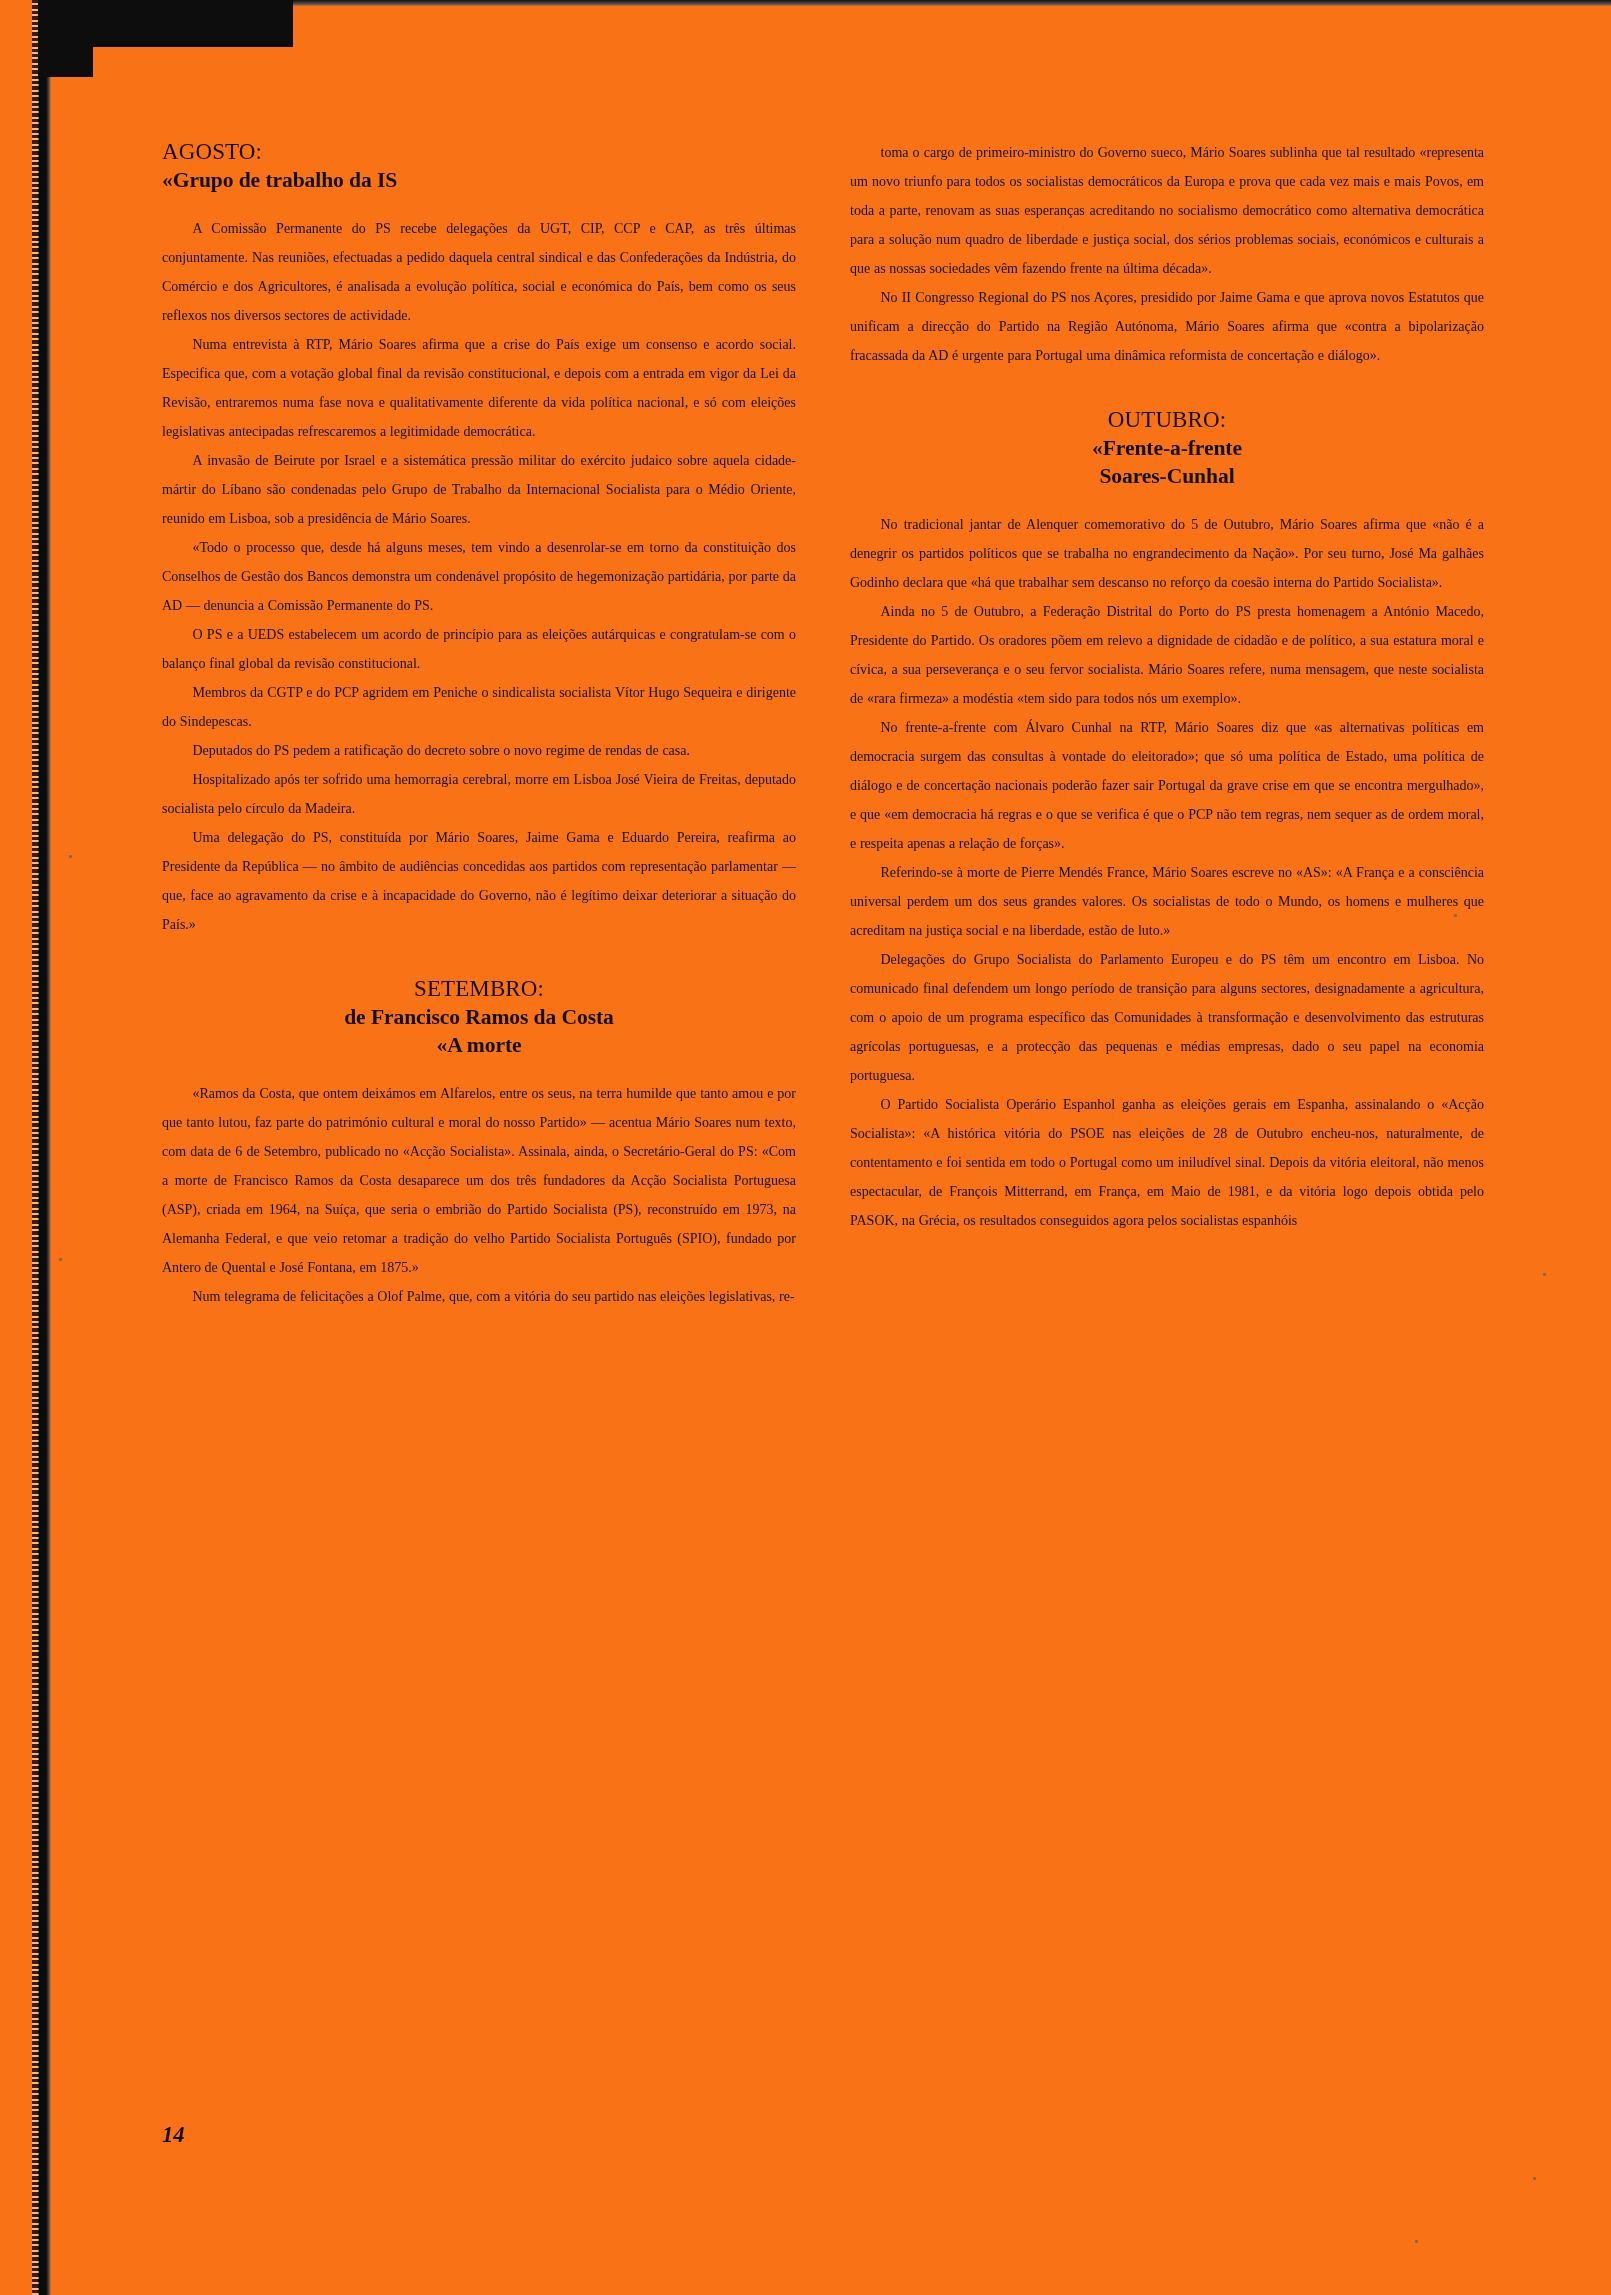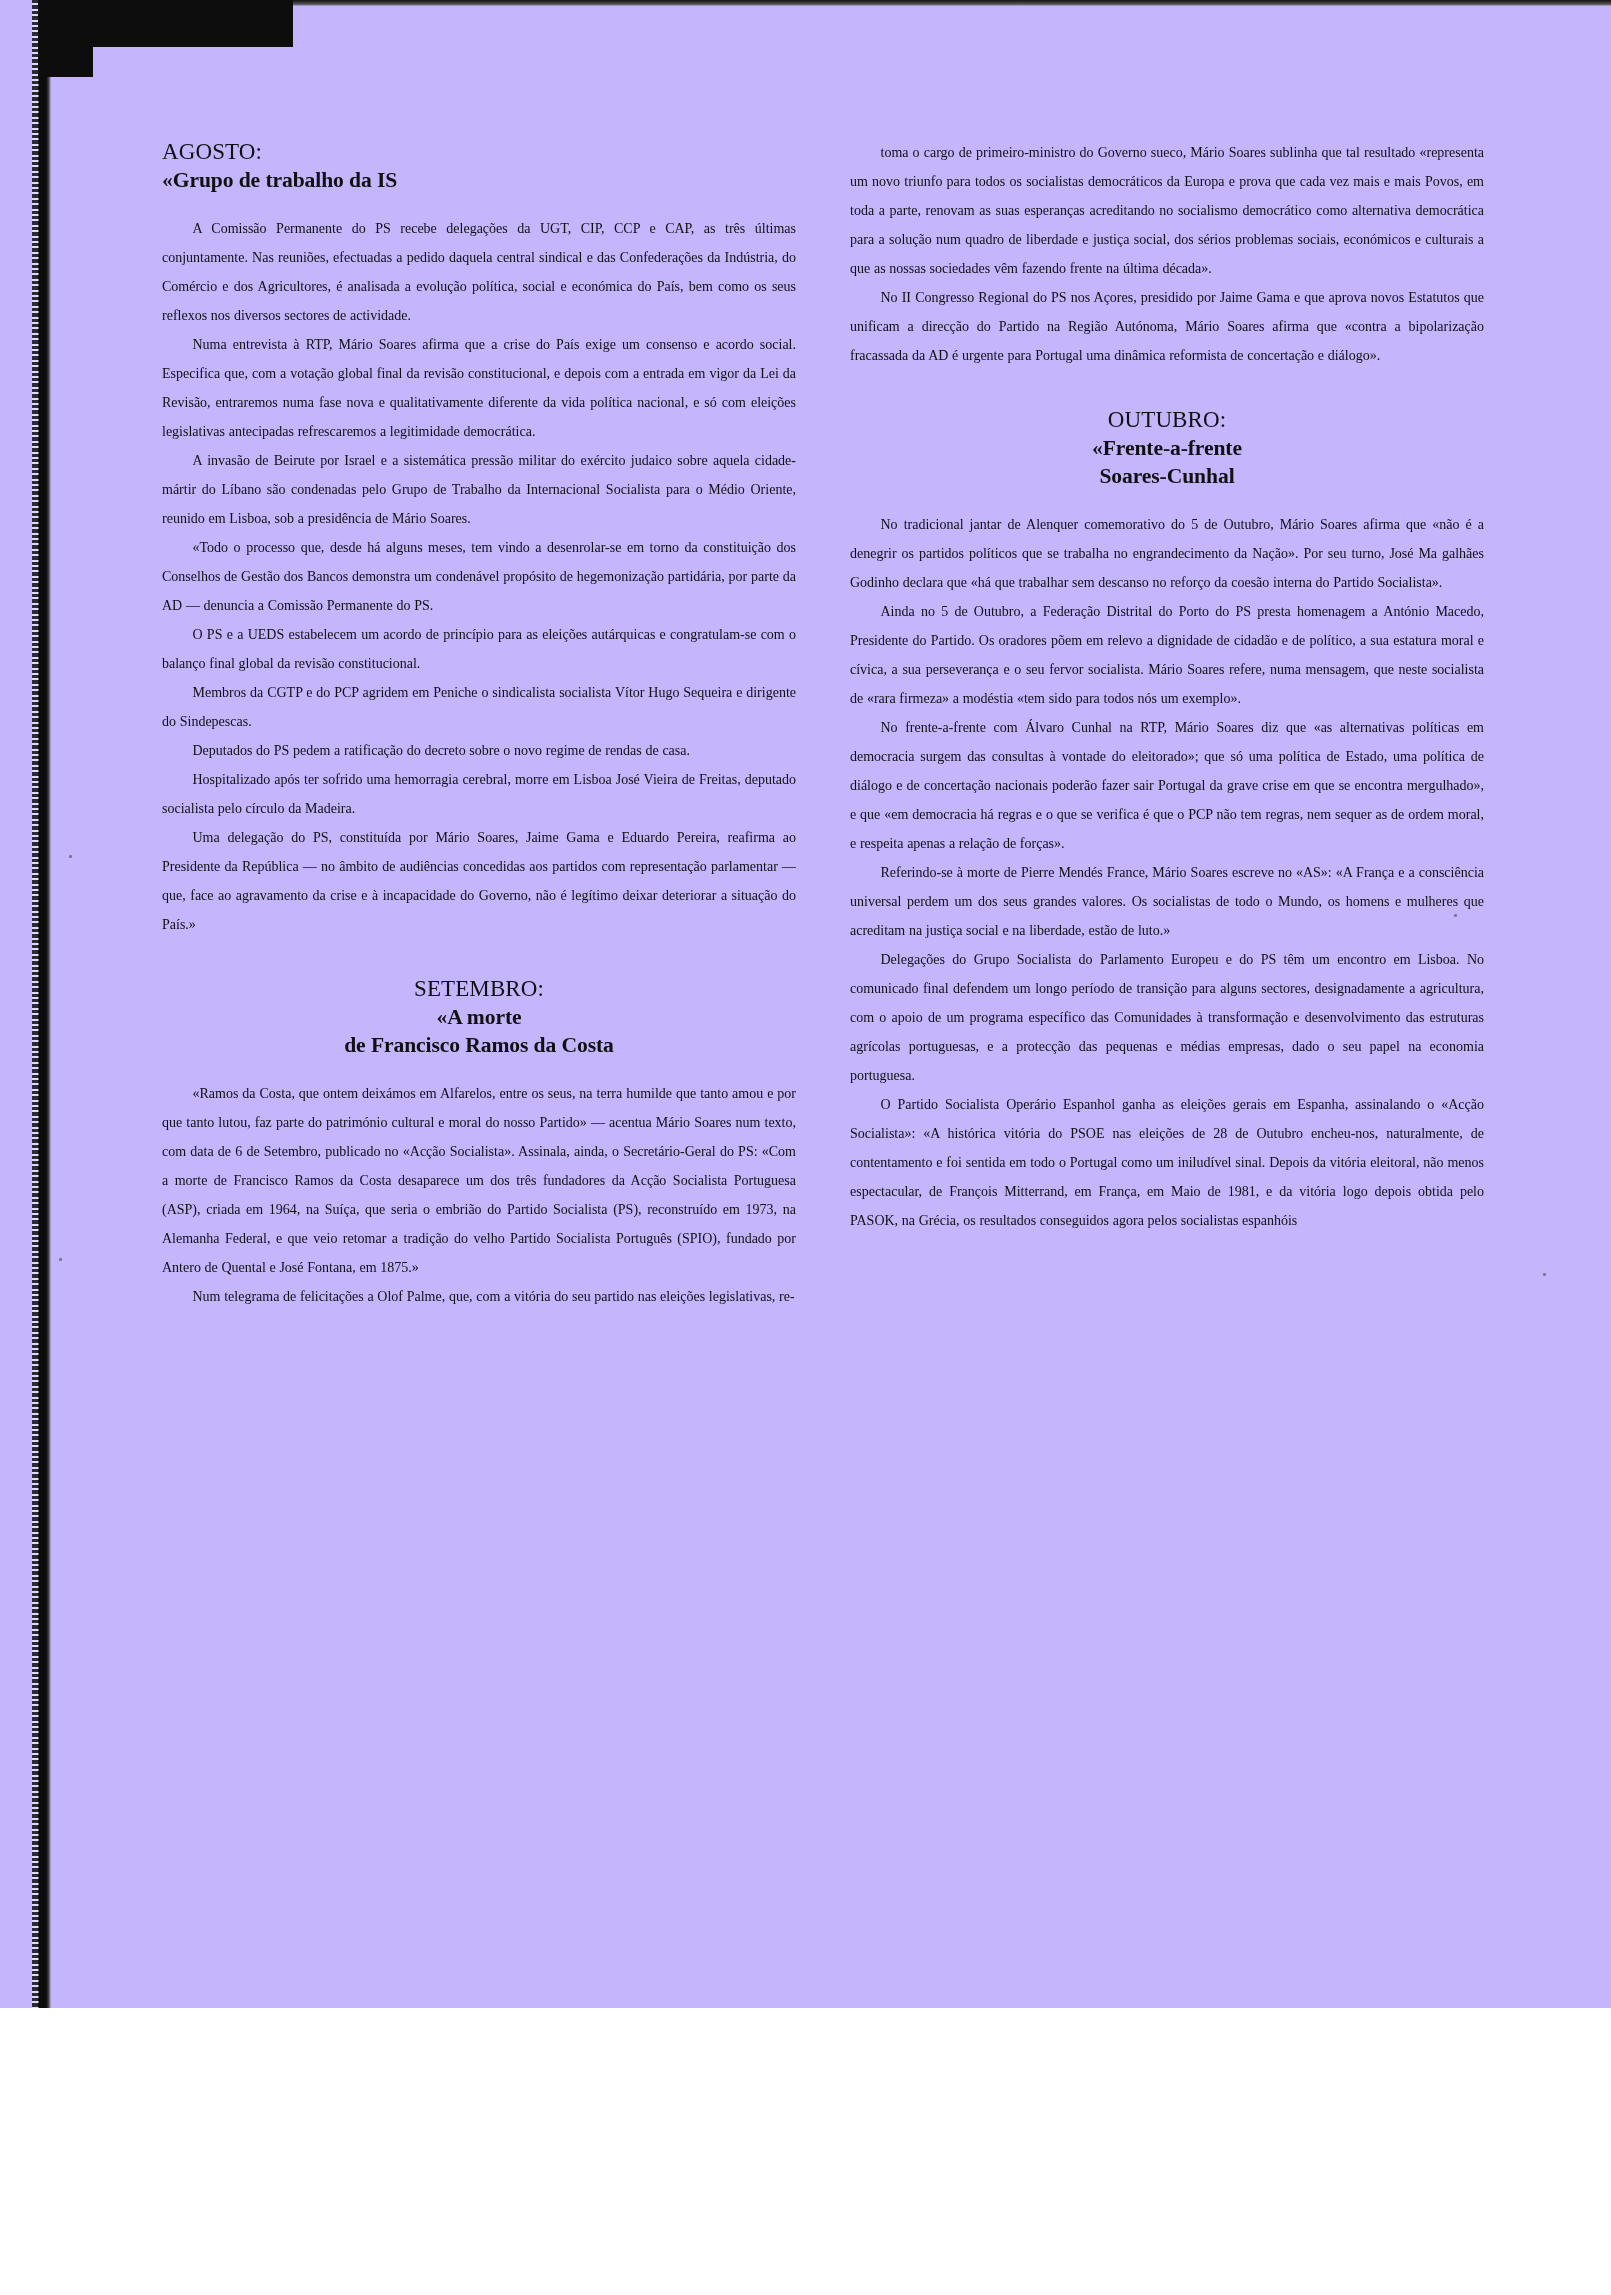--- a/index.html
+++ b/index.html
@@ -4,22 +4,22 @@
 <style>
   html, body {
     margin: 0;
     padding: 0;
     background: #ffffff;
   }
 
   #page {
     position: relative;
     width: 1612px;
-    height: 2008px;
-    background: #c4b5fd;
+    height: 2295px;
+    background: #f97316;
     overflow: hidden;
     font-family: "Liberation Serif", "DejaVu Serif", serif;
     color: #111111;
   }
 
   
   .scan-edge-left {
     position: absolute;
     left: 38px;
     top: 0;
@@ -163,22 +163,22 @@
       <p class="body">A invasão de Beirute por Israel e a sistemática pressão militar do exército judaico sobre aquela cidade-mártir do Líbano são condenadas pelo Grupo de Trabalho da Internacional Socialista para o Médio Oriente, reunido em Lisboa, sob a presidência de Mário Soares.</p>
       <p class="body">«Todo o processo que, desde há alguns meses, tem vindo a desenrolar-se em torno da constituição dos Conselhos de Gestão dos Bancos demonstra um condenável propósito de hegemonização partidária, por parte da AD — denuncia a Comissão Permanente do PS.</p>
       <p class="body">O PS e a UEDS estabelecem um acordo de princípio para as eleições autárquicas e congratulam-se com o balanço final global da revisão constitucional.</p>
       <p class="body">Membros da CGTP e do PCP agridem em Peniche o sindicalista socialista Vítor Hugo Sequeira e dirigente do Sindepescas.</p>
       <p class="body">Deputados do PS pedem a ratificação do decreto sobre o  novo regime de rendas de casa.</p>
       <p class="body">Hospitalizado após ter sofrido uma hemorragia cerebral, morre em Lisboa José Vieira de Freitas, deputado socialista pelo círculo da Madeira.</p>
       <p class="body">Uma delegação do PS, constituída por Mário Soares, Jaime Gama e Eduardo Pereira, reafirma ao Presidente da República — no âmbito de audiências concedidas aos partidos com representação parlamentar — que, face ao agravamento da crise e à incapacidade do Governo, não é legítimo deixar deteriorar a situação do País.»</p>
 
       <div class="heading-block spaced-above">
         <p class="h-month">SETEMBRO:</p>
+        <p class="h-sub">de Francisco Ramos da Costa</p>
         <p class="h-sub">«A morte</p>
-        <p class="h-sub">de Francisco Ramos da Costa</p>
       </div>
 
       <p class="body first-after-head">«Ramos da Costa, que ontem deixámos em Alfarelos, entre os seus, na terra humilde que tanto amou e por que tanto lutou, faz parte do património cultural e moral do nosso Partido» — acentua Mário Soares num texto, com data de 6 de Setembro, publicado no «Acção Socialista». Assinala, ainda, o Secretário-Geral do PS: «Com a morte de Francisco Ramos da Costa desaparece um dos três fundadores da Acção Socialista Portuguesa (ASP), criada em 1964, na Suíça, que seria o embrião do Partido Socialista (PS), reconstruído em 1973, na Alemanha Federal, e que veio retomar a tradição do velho Partido Socialista Português (SPIO), fundado por Antero de Quental e José Fontana, em 1875.»</p>
       <p class="body">Num telegrama de felicitações a Olof Palme, que, com a vitória do seu partido nas eleições legislativas, re-</p>
     </div>
 
     <div class="col">
 
       <p class="body">toma o cargo de primeiro-ministro do Governo sueco, Mário Soares sublinha que tal resultado «representa um novo triunfo para todos os socialistas democráticos da Europa e prova que cada vez mais e mais Povos, em toda a parte, renovam as suas esperanças acreditando no socialismo democrático como alternativa democrática para a solução num quadro de liberdade e justiça social, dos sérios problemas sociais, económicos e culturais a que as nossas sociedades vêm fazendo frente na última década».</p>
       <p class="body">No II Congresso Regional do PS nos Açores, presidido por Jaime Gama e que aprova novos Estatutos que unificam a direcção do Partido na Região Autónoma, Mário Soares afirma que «contra a bipolarização fracassada da AD é urgente para Portugal uma dinâmica reformista de concertação e diálogo».</p>

